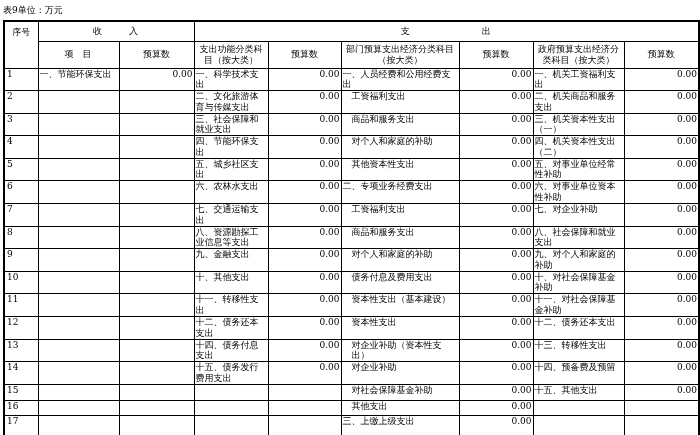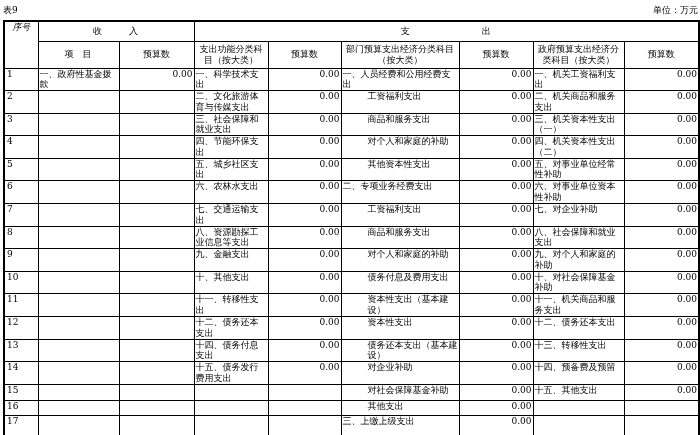--- a/index.html
+++ b/index.html
@@ -2,51 +2,51 @@
 <html><head>
 <meta charset="utf-8">
 <style>
   html,body{margin:0;padding:0;}
   body{
     width:700px;height:435px;background:#ffffff;color:#000;
     font-family:"DejaVu Serif","Liberation Serif",serif;
     font-size:9px;overflow:hidden;
   }
   .topbar{
-    display:flex;justify-content:space-between;align-items:flex-end;
+    display:flex;justify-content:flex-start;align-items:flex-end;
     height:17px;padding:1px 2px 0 3px;box-sizing:border-box;
   }
   table{
     border-collapse:collapse;table-layout:fixed;
     width:695px;margin-left:3px;margin-top:3px;
     border:2px solid #000;
   }
   td{
     border:1px solid #000;
     padding:0 1px;
     vertical-align:top;
     line-height:10.5px;
     overflow:hidden;
     word-break:break-all;
   }
   thead td{text-align:center;vertical-align:middle;}
   tr.hrowA{height:20px;}
   tr.hrowB{height:27px;}
-  td.seq-h{vertical-align:top;font-style:italic;}
+  td.seq-h{vertical-align:top;padding-top:5px;}
   .spread-sm{letter-spacing:27px;padding-left:27px;}
   .spread-lg{letter-spacing:72px;padding-left:72px;}
   .spread-xs{letter-spacing:9px;padding-left:9px;}
   tbody tr{height:22.6px;}
   tbody tr:nth-child(15){height:16px;}
   tbody tr:nth-child(16){height:15px;}
   tbody tr:nth-child(17){height:28px;}
   td.c-seq{text-align:left;padding-left:2px;}
   td.c-item{text-align:left;}
   td.c-num{text-align:right;padding-right:1px;}
-  td.c-indent{padding-left:26px;}
+  td.c-indent{padding-left:10px;}
 </style>
 </head>
 <body>
 
 <div class="topbar">
   <span>表9</span>
   <span>单位：万元</span>
 </div>
 
 <table>
@@ -74,21 +74,21 @@
       <td>预算数</td>
       <td>部门预算支出经济分类科目（按大类）</td>
       <td>预算数</td>
       <td>政府预算支出经济分类科目（按大类）</td>
       <td>预算数</td>
     </tr>
   </thead>
   <tbody id="tbody">
       <tr>
         <td class="c-seq">1</td>
-        <td class="c-item">一、政府性基金拨款</td>
+        <td class="c-item">一、节能环保支出</td>
         <td class="c-num">0.00</td>
         <td class="c-item">一、科学技术支出</td>
         <td class="c-num">0.00</td>
         <td class="c-item">一、人员经费和公用经费支出</td>
         <td class="c-num">0.00</td>
         <td class="c-item">一、机关工资福利支出</td>
         <td class="c-num">0.00</td>
       </tr>
       <tr>
         <td class="c-seq">2</td>
@@ -190,41 +190,41 @@
         <td class="c-num">0.00</td>
       </tr>
       <tr>
         <td class="c-seq">11</td>
         <td class="c-item"></td>
         <td class="c-num"></td>
         <td class="c-item">十一、转移性支出</td>
         <td class="c-num">0.00</td>
         <td class="c-item c-indent">资本性支出（基本建设）</td>
         <td class="c-num">0.00</td>
-        <td class="c-item">十一、机关商品和服务支出</td>
+        <td class="c-item">十一、对社会保障基金补助</td>
         <td class="c-num">0.00</td>
       </tr>
       <tr>
         <td class="c-seq">12</td>
         <td class="c-item"></td>
         <td class="c-num"></td>
         <td class="c-item">十二、债务还本支出</td>
         <td class="c-num">0.00</td>
         <td class="c-item c-indent">资本性支出</td>
         <td class="c-num">0.00</td>
         <td class="c-item">十二、债务还本支出</td>
         <td class="c-num">0.00</td>
       </tr>
       <tr>
         <td class="c-seq">13</td>
         <td class="c-item"></td>
         <td class="c-num"></td>
         <td class="c-item">十四、债务付息支出</td>
         <td class="c-num">0.00</td>
-        <td class="c-item c-indent">债务还本支出（基本建设）</td>
+        <td class="c-item c-indent">对企业补助（资本性支出）</td>
         <td class="c-num">0.00</td>
         <td class="c-item">十三、转移性支出</td>
         <td class="c-num">0.00</td>
       </tr>
       <tr>
         <td class="c-seq">14</td>
         <td class="c-item"></td>
         <td class="c-num"></td>
         <td class="c-item">十五、债务发行费用支出</td>
         <td class="c-num">0.00</td>

